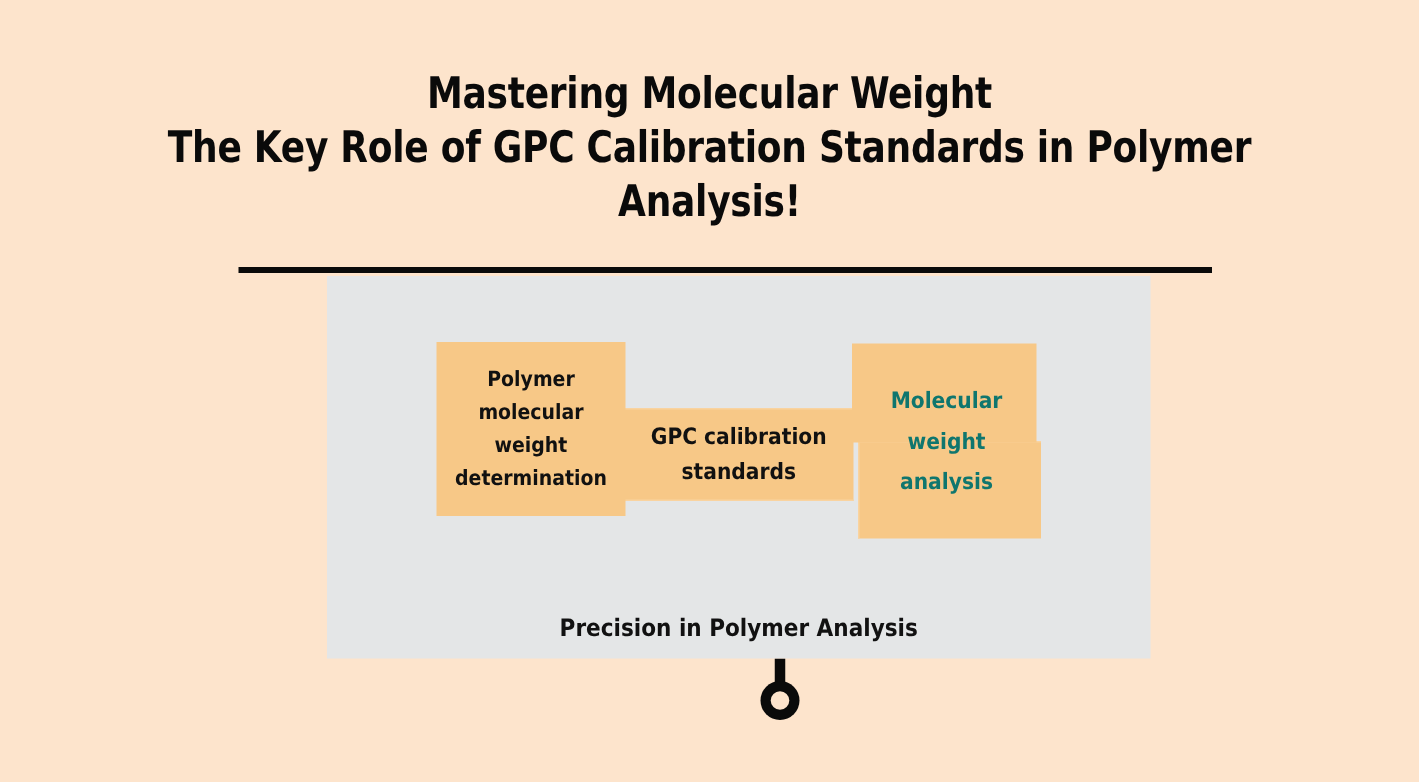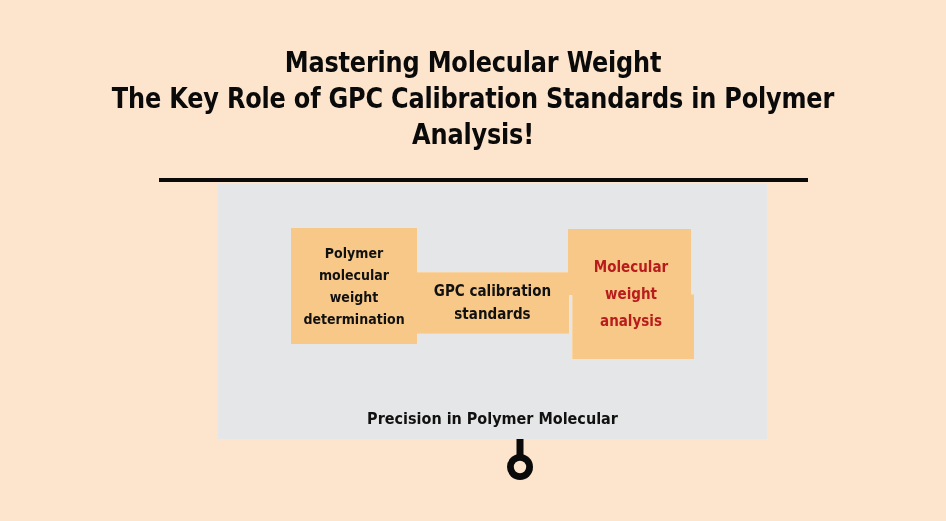--- a/index.html
+++ b/index.html
@@ -129,21 +129,21 @@
     position: absolute;
     left: 568px;
     top: 229px;
     width: 126px;
     height: 130px;
     z-index: 4;
     display: flex;
     align-items: center;
     justify-content: center;
     text-align: center;
-    color: #b91c1c;
+    color: #0f766e;
     font-weight: bold;
     font-size: 15px;
     line-height: 27px;
     font-family: "DejaVu Sans Condensed", "Liberation Sans Narrow", "Liberation Sans", sans-serif;
   }
 
   
   #panel-caption {
     position: absolute;
     left: 218px;
@@ -188,21 +188,21 @@
   <div class="node" id="node-middle">
     <span class="node-text">GPC calibration standards</span>
   </div>
 
   <div class="node" id="node-right-a"></div>
   <div class="node" id="node-right-b"></div>
   <div id="node-right-label">
     <span class="node-text">Molecular weight analysis</span>
   </div>
 
-  <div id="panel-caption">Precision in Polymer Molecular</div>
+  <div id="panel-caption">Precision in Polymer Analysis</div>
 
   <svg id="ring-marker" viewBox="0 0 34 42">
     <rect x="13.5" y="0" width="7" height="19" fill="#0a0a0a"></rect>
     <circle cx="17" cy="28" r="13" fill="#0a0a0a"></circle>
     <circle cx="17" cy="28" r="6.2" fill="#fde4cc"></circle>
   </svg>
 
 </div>
 
 </body></html>

